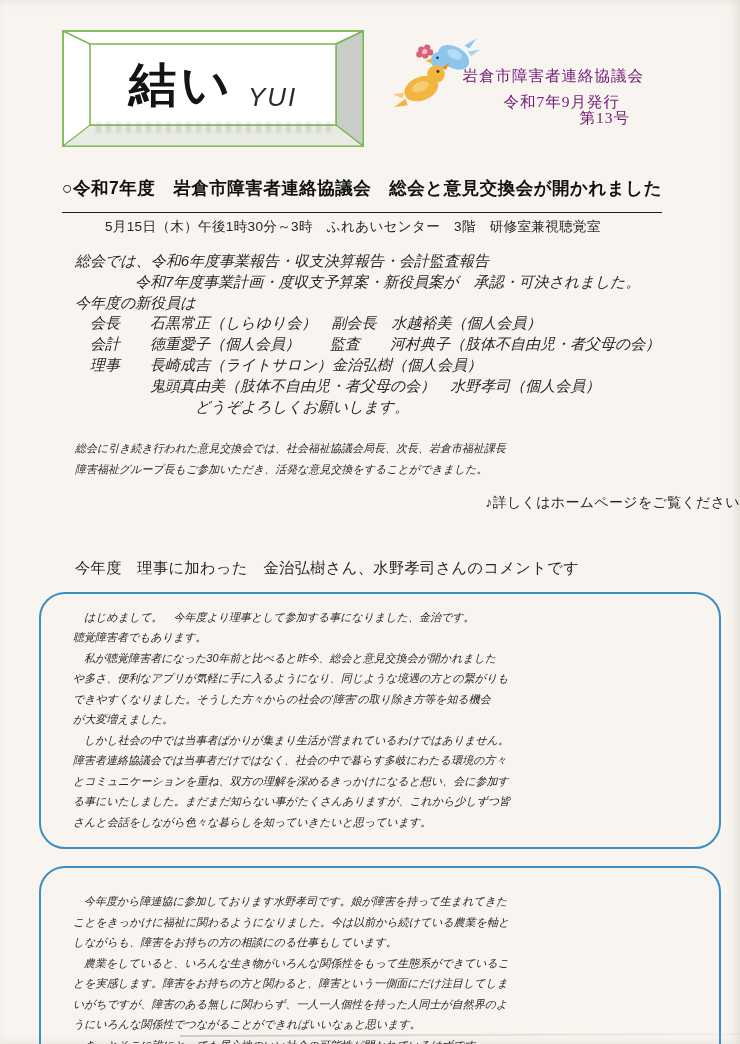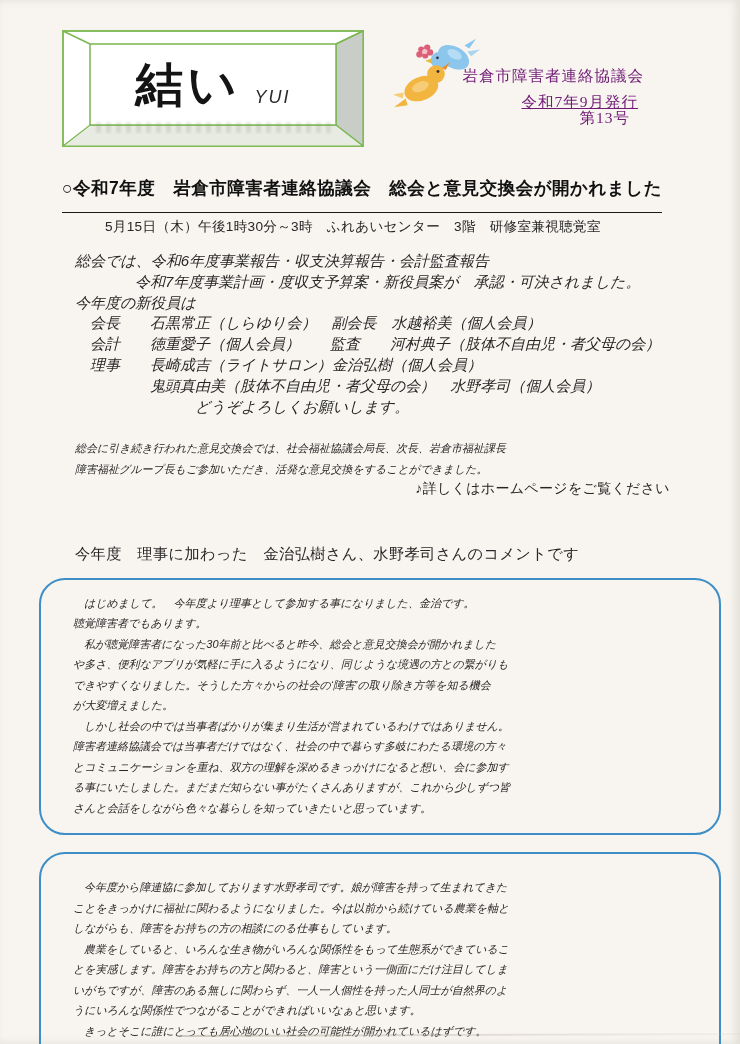--- a/index.html
+++ b/index.html
@@ -19,53 +19,53 @@
   .logo-frame{position:absolute;left:62px;top:30px;width:302px;height:108px;}
   .logo-frame svg{position:absolute;left:0;top:0;}
   .logo-text{
     position:absolute;left:28px;top:14px;width:246px;height:81px;
     display:flex;align-items:center;justify-content:center;
   }
   .logo-main{
     font-size:48px;font-weight:900;color:#141414;letter-spacing:4px;
   }
   .logo-sub{
-    font-size:18px;font-style:italic;color:#2b2b2b;
+    font-size:26px;font-style:italic;color:#2b2b2b;
     margin-left:14px;margin-top:26px;letter-spacing:2px;
   }
   .showthrough{
     position:absolute;left:34px;bottom:5px;width:238px;height:11px;
     background:repeating-linear-gradient(90deg,rgba(135,148,125,.45) 0 5px,transparent 5px 10px);
     filter:blur(1.3px);opacity:.45;
   }
   .birds{position:absolute;left:392px;top:28px;}
   .pub{
     position:absolute;
     font-family:"Liberation Serif","DejaVu Serif",serif;
     font-size:15.5px;color:#701a75;letter-spacing:1px;white-space:pre;
   }
   .pub-org{top:66px;right:96px;}
-  .pub-date{top:92px;right:102px;text-decoration:underline;}
+  .pub-date{top:92px;right:120px;}
   .pub-no{top:108px;right:110px;}
   
   .headline{margin:18px 40px 0 62px;}
   .headline h1{
     margin:0;font-size:17.5px;font-weight:700;color:#111;
     letter-spacing:.5px;white-space:pre;
     display:inline-block;border-bottom:1.6px solid #1a1a1a;padding-bottom:12px;
   }
   .meeting{
     margin:5px 0 0 43px;font-size:13.6px;letter-spacing:.3px;white-space:pre;
   }
   
   .report{margin:15px 0 0 75px;font-size:15px;line-height:20.8px;}
   .followup{margin:21px 0 0 75px;font-size:11px;line-height:20.8px;}
   .tline{white-space:pre-wrap;font-style:italic;}
   .homepage-note{
-    margin-top:0;text-align:right;padding-right:70px;
+    margin-top:14px;text-align:right;
     font-size:14px;letter-spacing:.3px;
   }
   
   .comments-heading{
     margin:46px 0 0 75px;font-size:15.2px;letter-spacing:.4px;white-space:pre;
   }
   .comment-box{
     margin:13px 19px 0 39px;
     border:2px solid #3d8ec6;border-radius:26px;
     padding:13px 24px 15px 32px;

